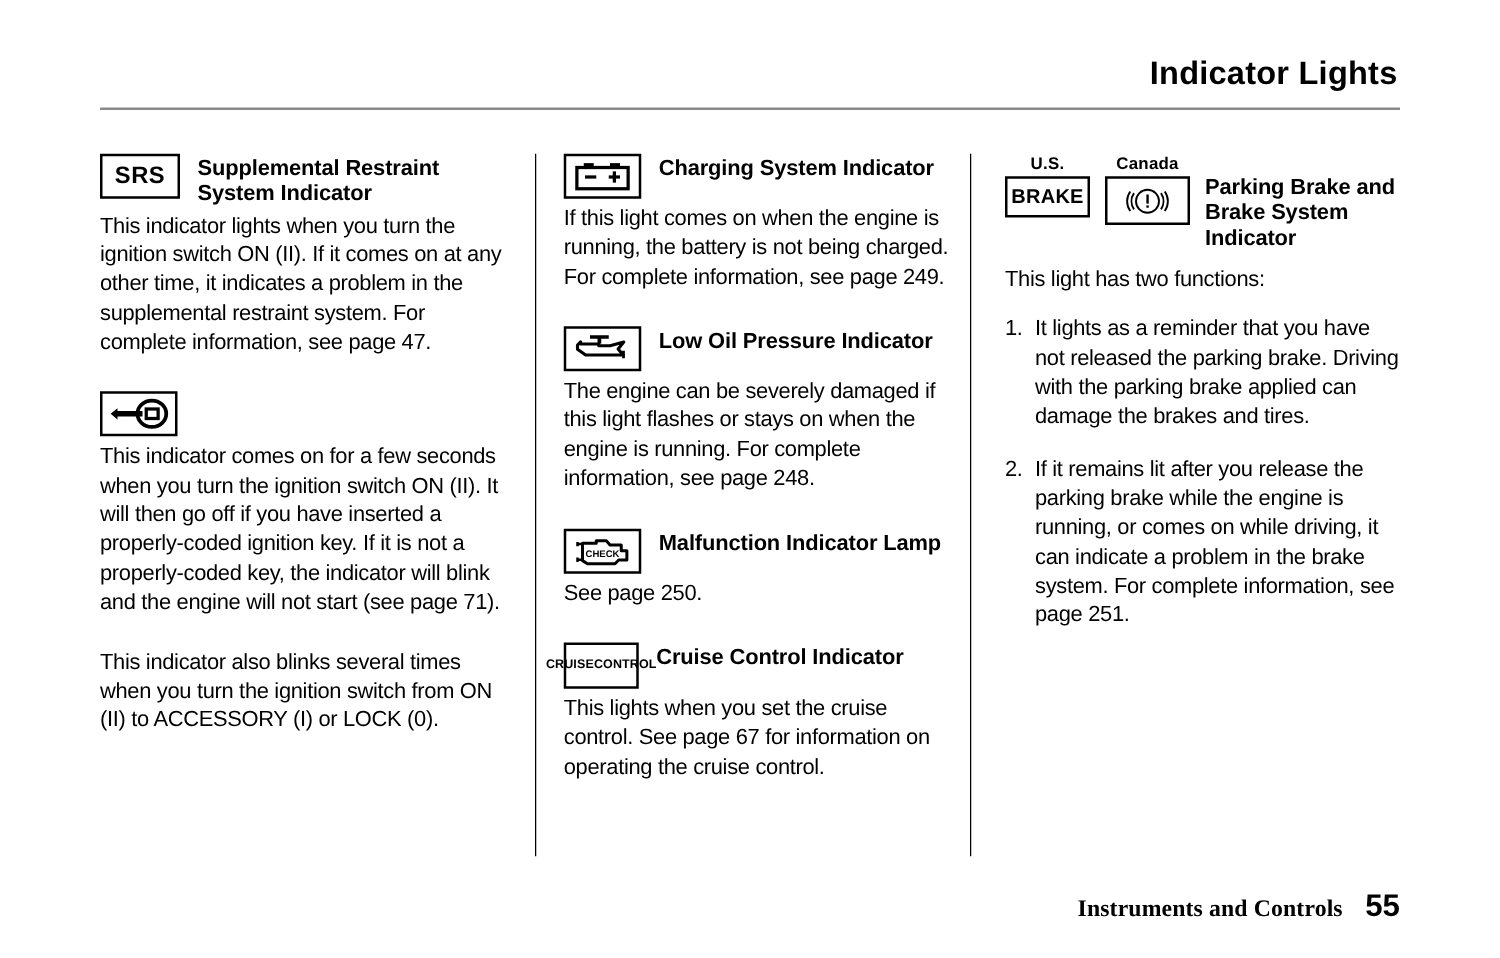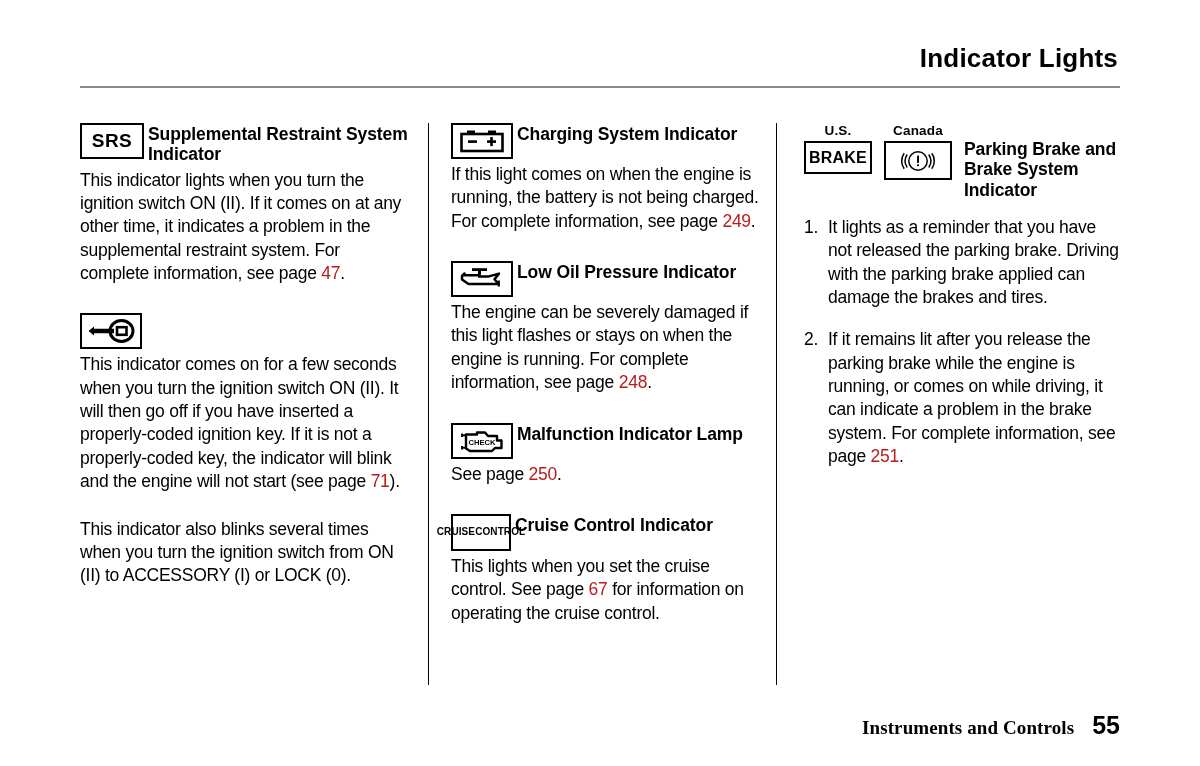--- a/index.html
+++ b/index.html
@@ -57,36 +57,36 @@
   }
   .col-1 { width: 348px; padding-right: 18px; }
   .col-2 { width: 348px; padding-left: 22px; padding-right: 14px; border-left: 1px solid #000; }
   .col-3 { width: 348px; padding-left: 27px; border-left: 1px solid #000; }
 
   
   .entry { margin-bottom: 2px; }
   .entry-head {
     display: flex;
     align-items: flex-start;
-    gap: 4px;
+    gap: 14px;
   }
   .entry-title {
     font-size: 17.5px;
     font-weight: bold;
     line-height: 1.16;
     padding-top: 1px;
     letter-spacing: -0.1px;
   }
   .body-text {
     font-size: 17.5px;
     line-height: 1.335;
     letter-spacing: -0.25px;
     margin-top: 4px;
   }
-  .pg { color: #b91c1c; }
+  .pg { color: #000000; }
 
   
   .icon-box {
     border: 2px solid #000;
     background: #fff;
     box-sizing: border-box;
     display: flex;
     align-items: center;
     justify-content: center;
     flex: 0 0 auto;
@@ -298,20 +298,21 @@
                 <path d="M8.2 7.2 A 13.4 13.4 0 0 0 8.2 22.8" fill="none" stroke="#000" stroke-width="1.5"></path>
                 <path d="M32.8 8.5 A 11.6 11.6 0 0 1 32.8 21.5" fill="none" stroke="#000" stroke-width="1.5"></path>
                 <path d="M35.8 7.2 A 13.4 13.4 0 0 1 35.8 22.8" fill="none" stroke="#000" stroke-width="1.5"></path>
               </svg>
             </div>
           </div>
 
           <div class="brake-title">Parking Brake and Brake System Indicator</div>
         </div>
 
+        <div class="body-text" style="margin-top:12px;">This light has two functions:</div>
 
         <div class="num-list">
           <div class="num-item">
             <div class="num-marker">1.</div>
             <div class="num-body">It lights as a reminder that you have not released the parking brake. Driving with the parking brake applied can damage the brakes and tires.</div>
           </div>
           <div class="num-item">
             <div class="num-marker">2.</div>
             <div class="num-body"><span>If it remains lit after you release the parking brake while the engine is running, or comes on while driving, it can indicate a problem in the brake system. For complete information, see page </span><span class="pg">251</span><span>.</span></div>
           </div>

